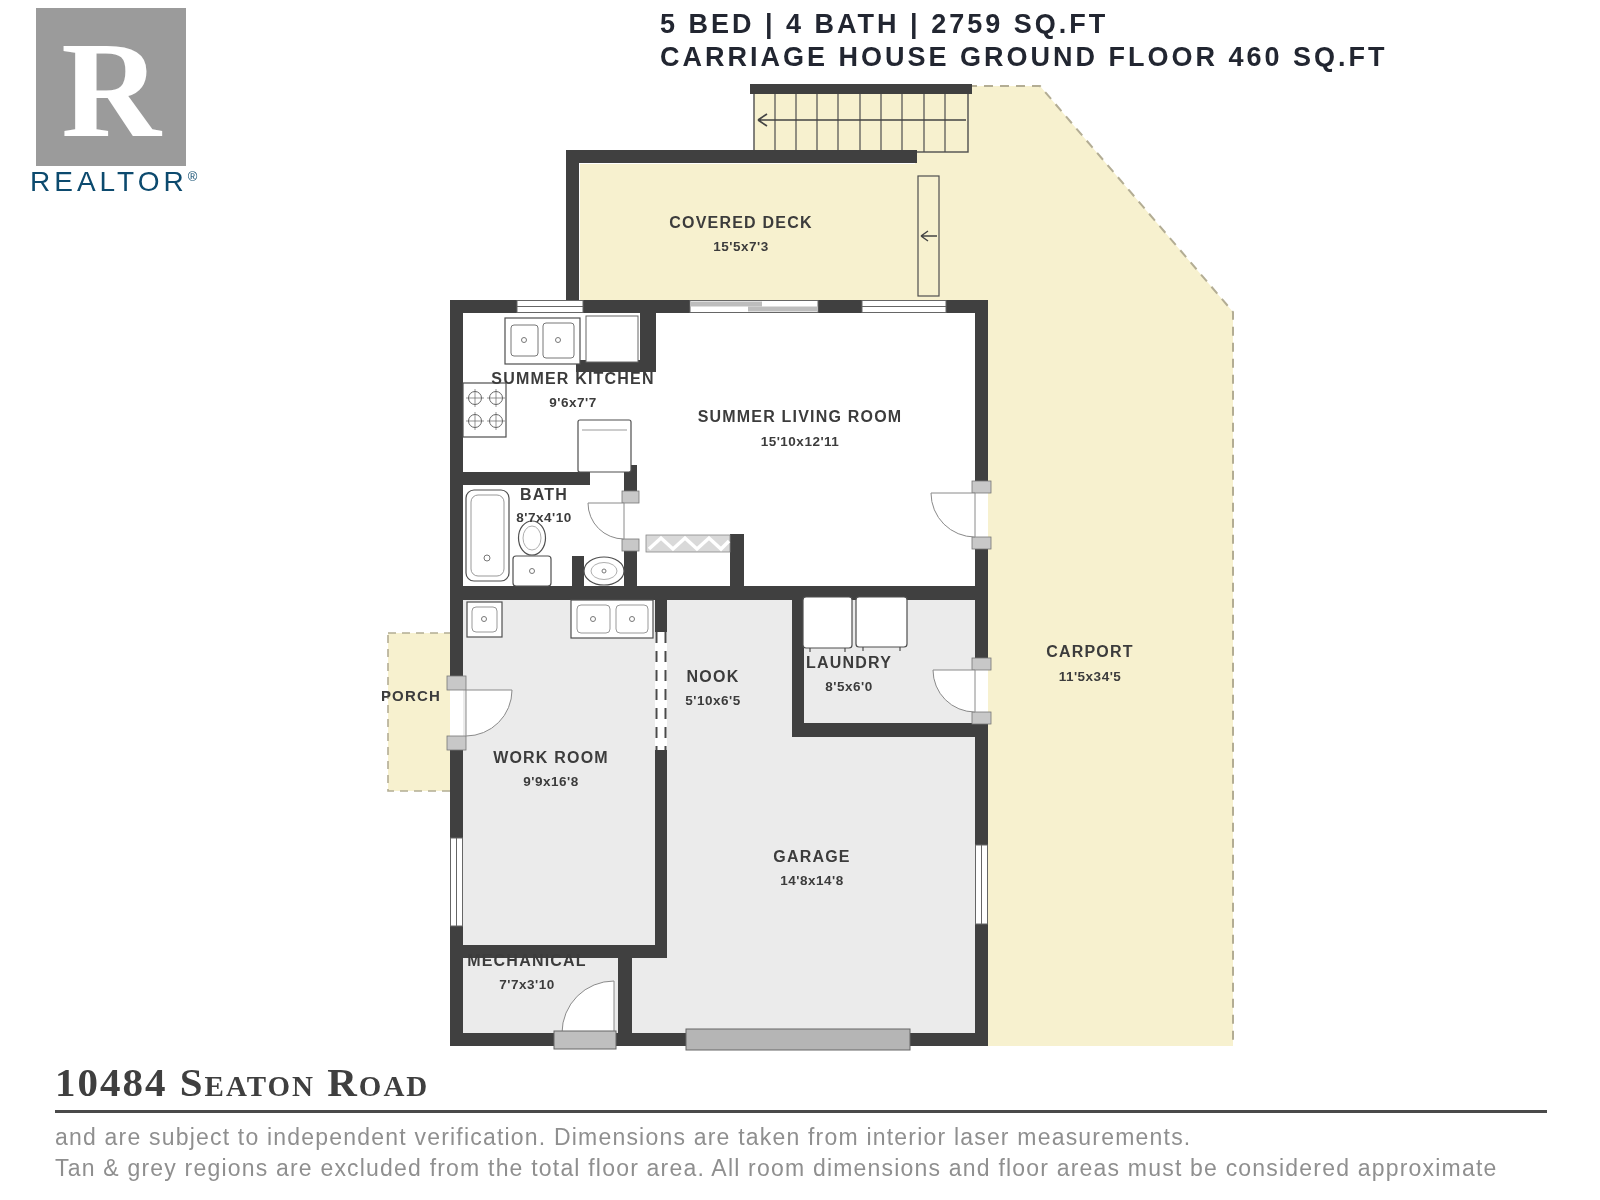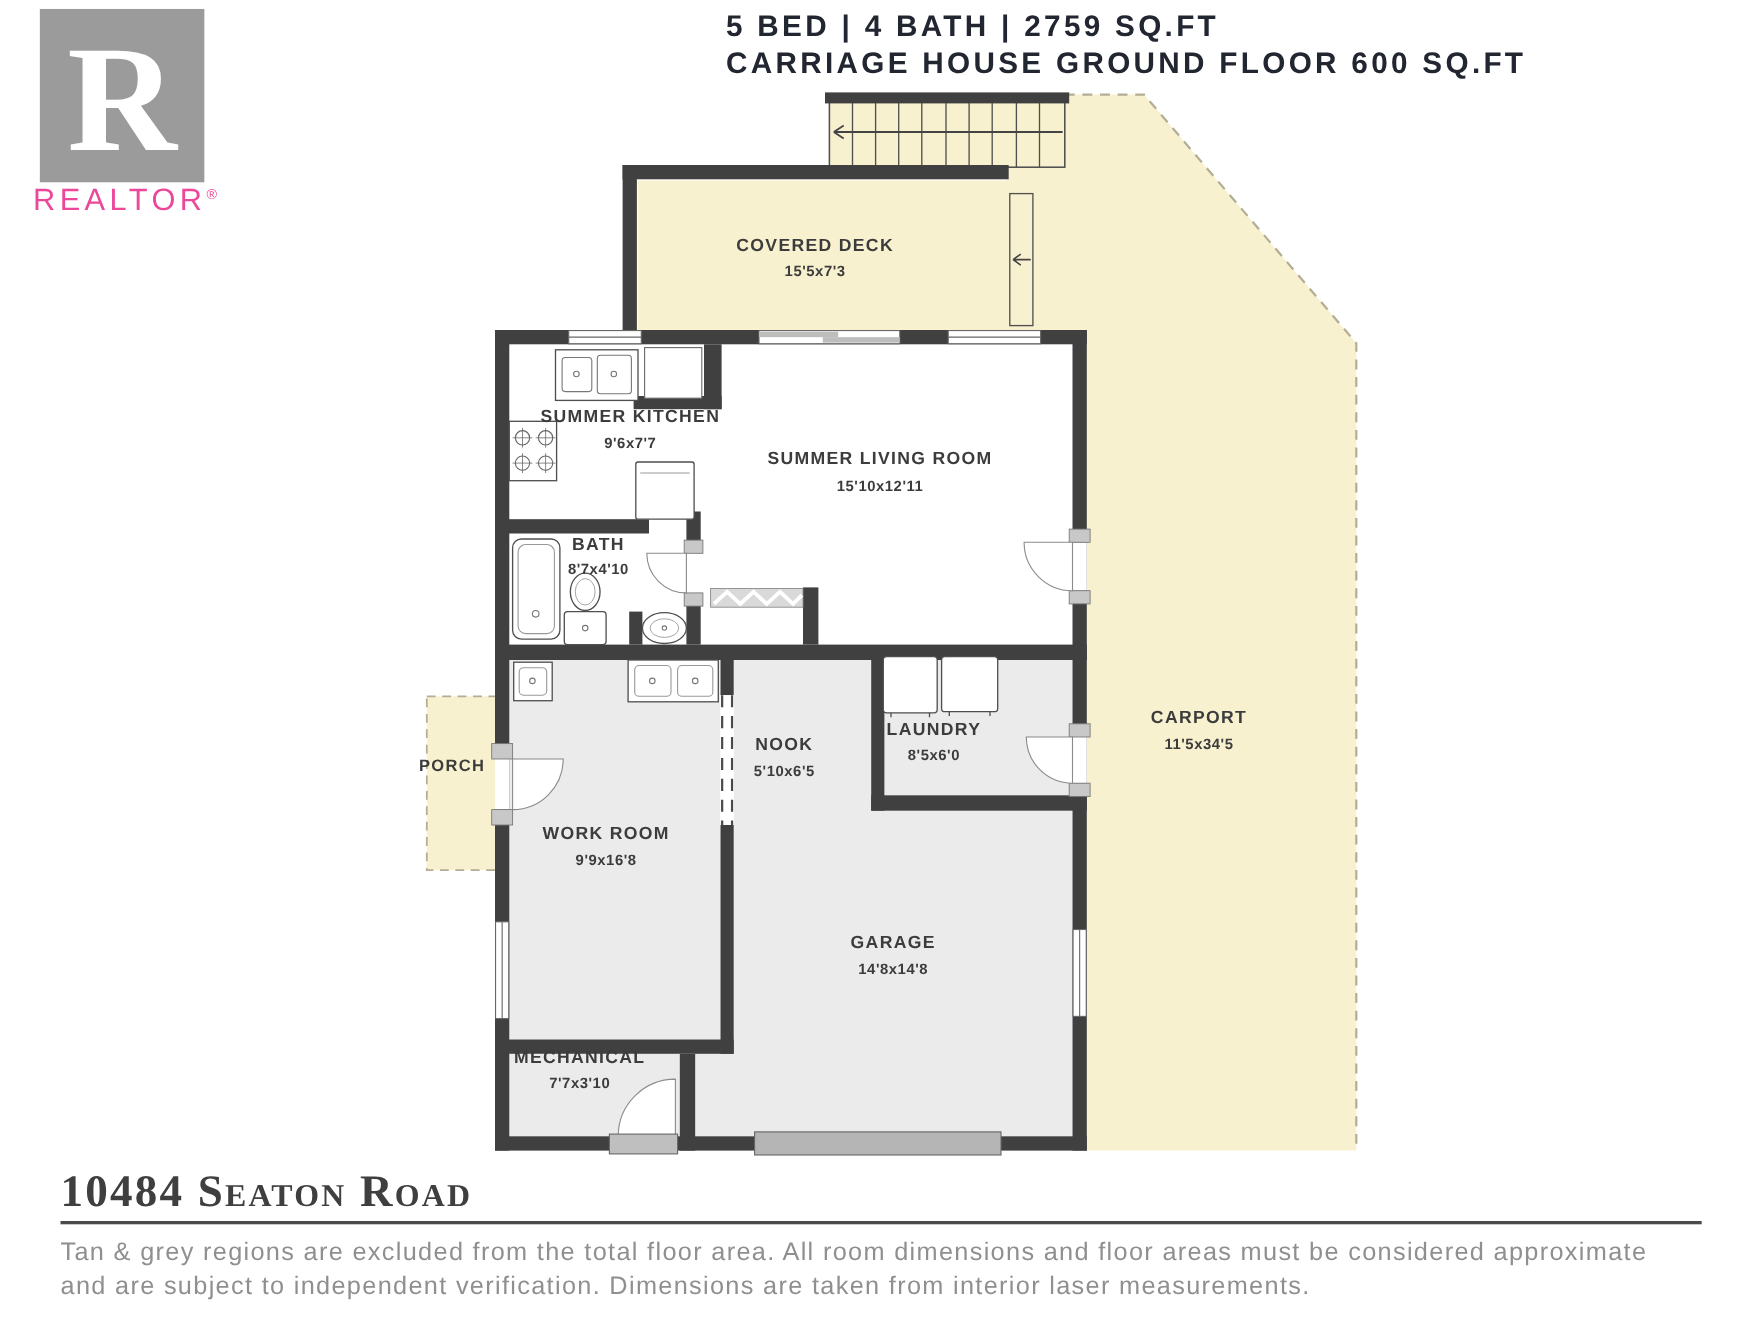--- a/index.html
+++ b/index.html
@@ -2,21 +2,21 @@
 <html><head>
 <meta charset="utf-8">
 <style>
   html,body{margin:0;padding:0;background:#ffffff;}
   .canvas{position:relative;width:1600px;height:1200px;background:#ffffff;overflow:hidden;
           font-family:"Liberation Sans",sans-serif;}
   
   .logo-box{position:absolute;left:36px;top:8px;width:150px;height:158px;}
   .logo-word{position:absolute;left:30px;top:166px;width:220px;
              font-family:"Liberation Sans",sans-serif;font-size:28px;font-weight:400;
-             letter-spacing:4px;color:#ec4899;}
+             letter-spacing:4px;color:#0c4a6e;}
   .logo-word sup{font-size:13px;letter-spacing:0;}
   
   .header{position:absolute;left:660px;top:8px;width:940px;
           color:#222631;font-weight:700;font-size:27px;letter-spacing:3px;line-height:33px;
           font-family:"Liberation Sans",sans-serif;}
   
   svg.plan{position:absolute;left:0;top:0;}
   .room-name{font-family:"Liberation Sans",sans-serif;font-size:16px;font-weight:700;
              fill:#3c3c3c;letter-spacing:1.2px;text-anchor:middle;}
   .room-dims{font-family:"Liberation Sans",sans-serif;font-size:13.5px;font-weight:700;
@@ -38,21 +38,21 @@
   <div class="logo-box">
     <svg width="150" height="158" viewBox="0 0 150 158">
       <rect x="0" y="0" width="150" height="158" fill="#9b9b9b"></rect>
       <text x="75" y="128" text-anchor="middle" font-family="Liberation Serif, serif" font-weight="700" font-size="138" fill="#ffffff">R</text>
     </svg>
   </div>
   <div class="logo-word"><span>REALTOR</span><sup>®</sup></div>
 
   <div class="header">
     <div>5 BED | 4 BATH | 2759 SQ.FT</div>
-    <div>CARRIAGE HOUSE GROUND FLOOR 600 SQ.FT</div>
+    <div>CARRIAGE HOUSE GROUND FLOOR 460 SQ.FT</div>
   </div>
 
   <svg class="plan" width="1600" height="1200" viewBox="0 0 1600 1200">
 
     <g>
       <polygon points="580,164 915,164 915,150 968,150 968,86 1040,86 1233,312 1233,1046 986,1046 986,312 580,312" fill="#f7f1cf"></polygon>
       <path d="M968,86 L1040,86 L1233,312 L1233,1046" fill="none" stroke="#b3ad94" stroke-width="2" stroke-dasharray="9,7"></path>
       <rect x="388" y="633" width="64" height="158" fill="#f7f1cf" stroke="#b3ad94" stroke-width="1.6" stroke-dasharray="8,6"></rect>
     </g>
 
@@ -283,17 +283,17 @@
       <g>
         <text class="room-name" x="1090" y="657">CARPORT</text>
         <text class="room-dims" x="1090" y="681">11'5x34'5</text>
       </g>
     </g>
   </svg>
 
   <div class="address">10484 Seaton Road</div>
   <div class="rule"></div>
   <div class="disclaimer">
+    <div>and are subject to independent verification. Dimensions are taken from interior laser measurements.</div>
     <div>Tan &amp; grey regions are excluded from the total floor area. All room dimensions and floor areas must be considered approximate</div>
-    <div>and are subject to independent verification. Dimensions are taken from interior laser measurements.</div>
   </div>
 
 </div>
 
 </body></html>

